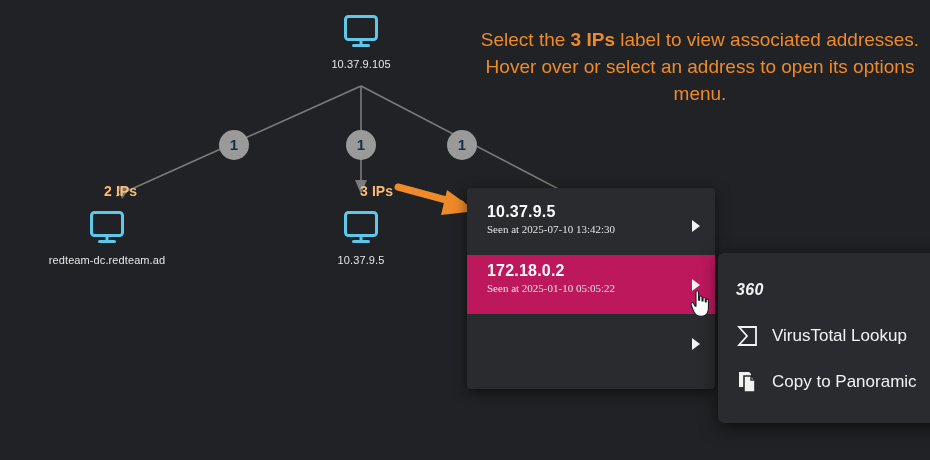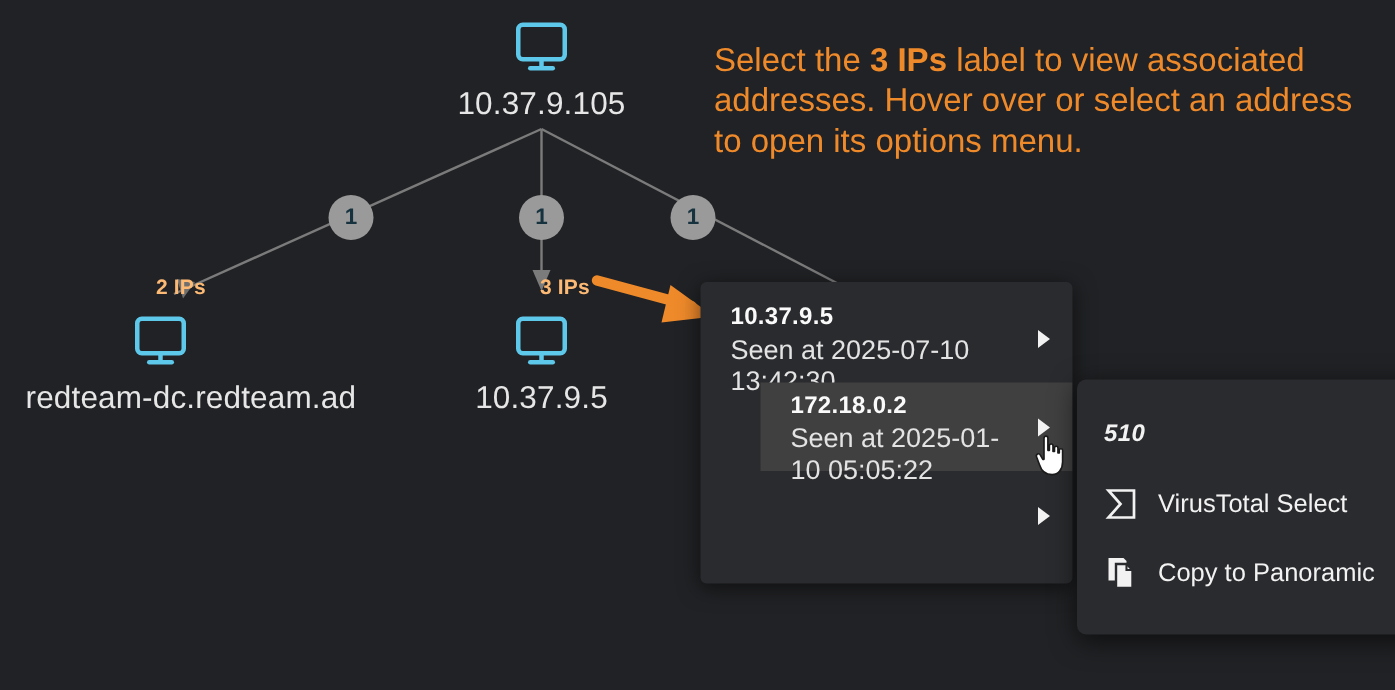--- a/index.html
+++ b/index.html
@@ -32,21 +32,21 @@
     width: 180px;
   }
   .node-icon {
     display: block;
     margin: 0 auto;
   }
   .node-label {
     display: block;
     margin-top: 6px;
     color: #e6e6e6;
-    font-size: 21px;
+    font-size: 11px;
     letter-spacing: .1px;
     white-space: nowrap;
   }
 
   .edge-badge {
     position: absolute;
     width: 30px;
     height: 30px;
     border-radius: 50%;
     background: #9a9a9a;
@@ -66,22 +66,23 @@
     letter-spacing: .1px;
   }
 
   
   #annotation {
     position: absolute;
     left: 476px;
     top: 26px;
     width: 448px;
     color: #ef8a2b;
-    font-size: 22px;
+    font-size: 19px;
     line-height: 27px;
+    text-align: center;
   }
   #annotation b { font-weight: bold; }
 
   
   #ip-panel {
     position: absolute;
     left: 467px;
     top: 188px;
     width: 248px;
     background: #2a2b2e;
@@ -89,33 +90,34 @@
     box-shadow: 0 3px 14px rgba(0,0,0,.55);
     overflow: hidden;
     padding: 8px 0 16px 0;
   }
   .ip-row {
     position: relative;
     padding: 7px 30px 9px 20px;
     box-sizing: border-box;
     height: 59px;
   }
-  .ip-row.active { background: #404040; margin-left: 40px; }
+  .ip-row.active { background: #be185d; }
   .ip-addr {
     display: block;
     color: #fafafa;
     font-size: 16px;
     font-weight: bold;
     letter-spacing: .2px;
   }
   .ip-seen {
     display: block;
     color: #e3e3e3;
-    font-size: 18px;
+    font-size: 11px;
     margin-top: 2px;
+    font-family: Liberation Serif, serif;
   }
   .row-caret {
     position: absolute;
     right: 15px;
     top: 50%;
     transform: translateY(-50%);
     width: 0; height: 0;
     border-left: 8px solid #f2f2f2;
     border-top: 6px solid transparent;
     border-bottom: 6px solid transparent;
@@ -245,31 +247,31 @@
     <div class="ip-row">
       <span class="row-caret"></span>
     </div>
 
   </div>
 
   <div id="context-menu">
 
     <div class="menu-item">
       <span class="menu-icon">
-        <span class="menu-icon-360">510</span>
+        <span class="menu-icon-360">360</span>
       </span>
     </div>
 
     <div class="menu-item">
       <span class="menu-icon">
         <svg width="24" height="24" viewBox="0 0 24 24">
           <path d="M3 3 H20 V21 H3 L11 12 Z" fill="none" stroke="#f2f2f2" stroke-width="1.8" stroke-linejoin="miter"></path>
         </svg>
       </span>
-      <span class="menu-label">VirusTotal Select</span>
+      <span class="menu-label">VirusTotal Lookup</span>
     </div>
 
     <div class="menu-item">
       <span class="menu-icon">
         <svg width="24" height="24" viewBox="0 0 24 24">
           <path d="M3 2 H13 L15 4 V17 H3 Z" fill="#f2f2f2"></path>
           <path d="M8 6 H15 L19 10 V22 H8 Z" fill="#f2f2f2" stroke="#2a2b2e" stroke-width="1.6"></path>
           <path d="M15 6 V10 H19" fill="none" stroke="#2a2b2e" stroke-width="1.4"></path>
         </svg>
       </span>

